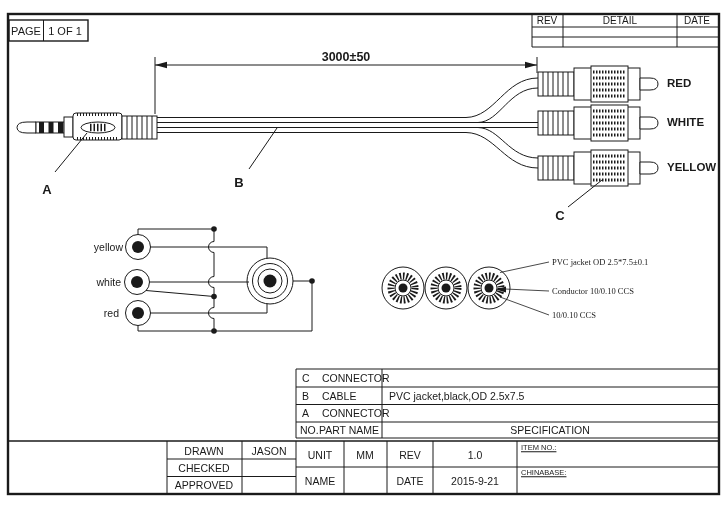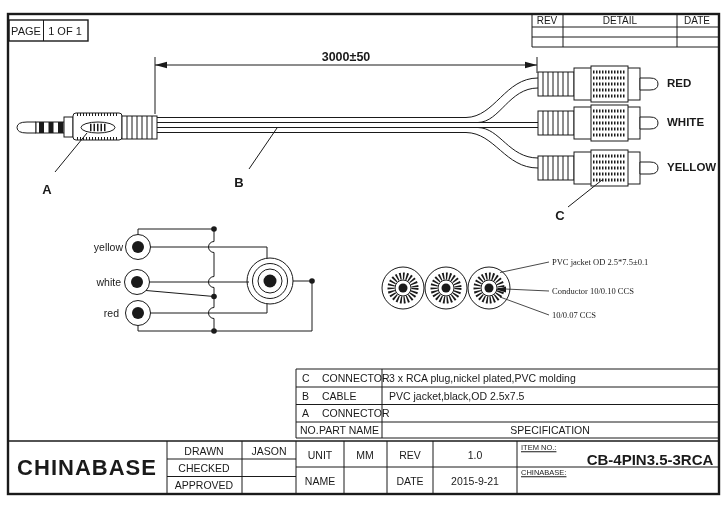--- a/index.html
+++ b/index.html
@@ -231,46 +231,43 @@
   <span class="t b s115" style="left:667px;top:84px">RED</span>
   <span class="t b s115" style="left:667px;top:123px">WHITE</span>
   <span class="t b s115" style="left:667px;top:168px">YELLOW</span>
 
   <span class="t r" style="left:123px;top:247px">yellow</span>
   <span class="t r" style="left:121px;top:282px">white</span>
   <span class="t r" style="left:119px;top:313px">red</span>
 
   <span class="t serif" style="left:552px;top:262px">PVC jacket OD 2.5*7.5±0.1</span>
   <span class="t serif" style="left:552px;top:291px">Conductor 10/0.10 CCS</span>
-  <span class="t serif" style="left:552px;top:315px">10/0.07 CCS</span>
+  <span class="t serif" style="left:552px;top:315px">10/0.10 CCS</span>
 
   <span class="t" style="left:302px;top:378px">C</span>
   <span class="t" style="left:322px;top:378px">CONNECTOR</span>
-  <span class="t" style="left:389px;top:378px">3 x RCA plug,nickel plated,PVC molding</span>
   <span class="t" style="left:302px;top:396px">B</span>
   <span class="t" style="left:322px;top:396px">CABLE</span>
   <span class="t" style="left:389px;top:396px">PVC jacket,black,OD 2.5x7.5</span>
   <span class="t" style="left:302px;top:413px">A</span>
   <span class="t" style="left:322px;top:413px">CONNECTOR</span>
   <span class="t" style="left:300px;top:430px">NO.</span>
   <span class="t" style="left:319px;top:430px">PART NAME</span>
   <span class="t c" style="left:550px;top:430px">SPECIFICATION</span>
 
-  <span class="t c b s22" style="left:87px;top:468px">CHINABASE</span>
   <span class="t c" style="left:204px;top:451px">DRAWN</span>
   <span class="t c" style="left:269px;top:451px">JASON</span>
   <span class="t c" style="left:204px;top:468px">CHECKED</span>
   <span class="t c" style="left:269px;top:468px"></span>
   <span class="t c" style="left:204px;top:485px">APPROVED</span>
   <span class="t c" style="left:269px;top:485px"></span>
   <span class="t c" style="left:320px;top:455px">UNIT</span>
   <span class="t c" style="left:365px;top:455px">MM</span>
   <span class="t c" style="left:410px;top:455px">REV</span>
   <span class="t c" style="left:475px;top:455px">1.0</span>
   <span class="t c" style="left:320px;top:481px">NAME</span>
   <span class="t c" style="left:365px;top:481px"></span>
   <span class="t c" style="left:410px;top:481px">DATE</span>
   <span class="t c" style="left:475px;top:481px">2015-9-21</span>
   <span class="t s7" style="left:521px;top:448px">ITEM NO.:</span>
-  <span class="t c b s15" style="left:650px;top:459px">CB-4PIN3.5-3RCA</span>
   <span class="t s7" style="left:521px;top:473px">CHINABASE:</span>
 
 </div>
 
 </body></html>

